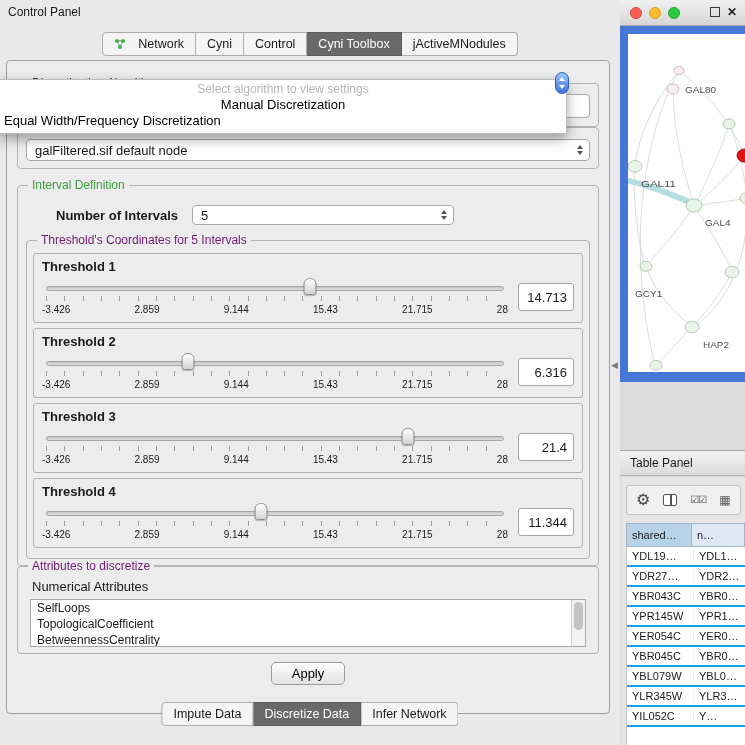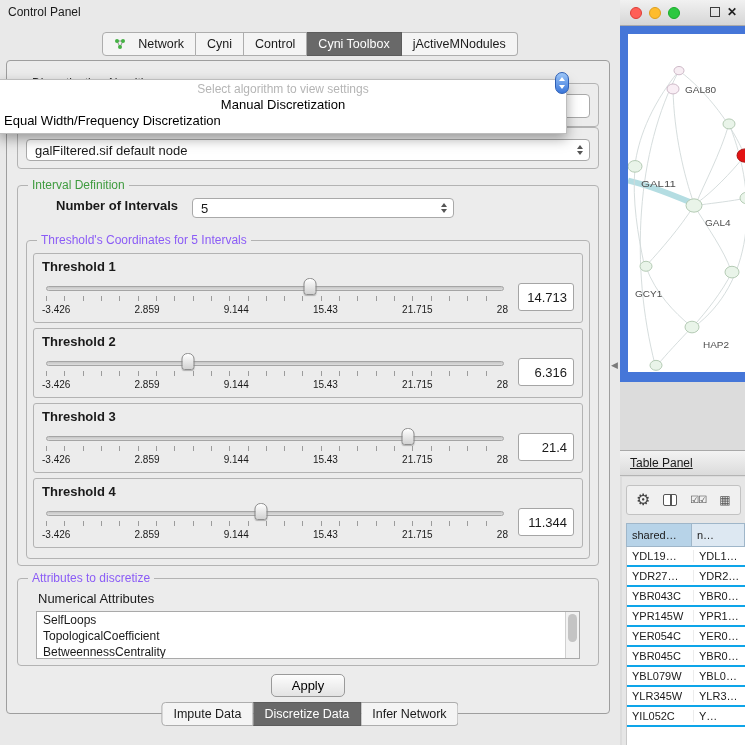--- a/index.html
+++ b/index.html
@@ -14,21 +14,21 @@
   .tab { display:flex; align-items:center; gap:12px; padding:0 11px; font-size:12.5px; background:#f4f4f4; border:1px solid #adadad; border-left:none; cursor:default; white-space:nowrap; }
   .tab:first-child { border-left:1px solid #adadad; border-radius:4px 0 0 4px; }
   .tab:last-child { border-radius:0 4px 4px 0; }
   .tab.selected { background:#696969; border-color:#5c5c5c; color:#fff; }
 
   .main-panel { position:absolute; left:6px; top:60px; width:604px; height:654px; border:1px solid #9e9e9e; border-radius:4px; background:#ececec; padding:8px 10px; }
 
   .group { position:relative; border:1px solid #b3b3b3; border-radius:4px; }
   .group-label { position:absolute; top:-8px; left:10px; background:#ececec; padding:0 4px; font-size:12px; color:#2b2b2b; white-space:nowrap; }
   .group-label.green { color:#3f9b3f; }
-  .group-label.blue { color:#8b5cf6; }
+  .group-label.blue { color:#701a75; }
 
   
   .algo-group { margin-top:14px; height:44px; }
   .algo-combo { position:absolute; left:8px; right:8px; top:10px; height:24px; background:#fff; border:1px solid #a9a9a9; border-radius:4px; }
   .algo-cap { position:absolute; top:11px; left:548px; width:14px; height:22px; border-radius:7px; background:linear-gradient(#9cc6f8,#3a76da); border:1px solid #2e5fb4; z-index:40; }
   .algo-cap i { position:absolute; left:3px; width:0; height:0; border-left:3px solid transparent; border-right:3px solid transparent; }
   .algo-cap i.up { top:4px; border-bottom:4px solid #fff; }
   .algo-cap i.dn { bottom:4px; border-top:4px solid #fff; }
 
   .dropdown-overlay { position:absolute; left:-8px; top:18px; width:568px; background:#fff; border:1px solid #bdbdbd; box-shadow:0 5px 12px rgba(0,0,0,.35); z-index:30; padding:2px 0 4px; }
@@ -40,38 +40,38 @@
   .combo { position:relative; display:flex; align-items:center; background:#fff; border:1px solid #a9a9a9; border-radius:4px; font-size:13px; padding-left:8px; }
   .stepper { position:absolute; right:6px; top:50%; transform:translateY(-50%); display:flex; flex-direction:column; gap:2px; }
   .stepper i { width:0; height:0; border-left:3.5px solid transparent; border-right:3.5px solid transparent; }
   .stepper i.up { border-bottom:4px solid #555; }
   .stepper i.dn { border-top:4px solid #555; }
 
   .table-data-group { height:42px; }
   .table-data-combo { position:absolute; left:8px; right:8px; top:11px; height:22px; }
 
   .interval-group { margin-top:16px; padding:12px 8px 6px; }
-  .noi-row { display:flex; align-items:flex-start; margin:0 0 8px 30px; height:34px; }
+  .noi-row { display:flex; align-items:center; margin:0 0 8px 30px; height:34px; }
   .noi-label { font-weight:bold; font-size:13px; }
   .noi-combo { width:262px; height:20px; margin-left:14px; }
 
   .thresholds-group { padding:12px 6px 5px; }
 
   .threshold-block { border:1px solid #b3b3b3; border-radius:3px; background:#ececec; padding:5px 8px 3px; margin-bottom:5px; }
   .th-label { font-weight:bold; font-size:13px; height:16px; }
   .th-row { display:flex; align-items:center; height:44px; }
   .slider { flex:1; position:relative; height:44px; margin-right:10px; }
   .rail { position:absolute; left:4px; right:4px; top:0; height:30px; }
   .track { position:absolute; left:0; right:0; top:11px; height:5px; background:linear-gradient(#c6c6c6,#dedede); border:1px solid #a5a5a5; border-radius:3px; }
   .thumb { position:absolute; top:3px; width:13px; height:17px; background:linear-gradient(#ffffff,#d2d2d2); border:1px solid #8e8e8e; border-radius:6px 6px 3px 3px; transform:translateX(-50%); box-shadow:0 1px 1px rgba(0,0,0,.25); }
   .ticks { position:absolute; left:0; right:0; top:21px; height:5px; background:repeating-linear-gradient(90deg,#9c9c9c 0 1px,transparent 1px 4%); }
   .scale-row { position:absolute; left:0; right:0; top:29px; display:flex; justify-content:space-between; font-size:10px; color:#1a1a1a; }
   .value-box { width:56px; height:28px; background:#fff; border:1px solid #a5a5a5; border-radius:3px; font-size:13px; display:flex; align-items:center; justify-content:flex-end; padding-right:6px; }
 
-  .attributes-group { margin-top:12px; padding:12px 16px 6px; }
+  .attributes-group { margin-top:0; padding:12px 10px 6px; }
   .list-title { font-weight:normal; font-size:13px; margin:0 0 5px 4px; }
   .listbox { position:relative; background:#fff; border:1px solid #a9a9a9; height:48px; overflow:hidden; margin:0 2px; }
   .list-item { font-size:12px; line-height:16px; padding-left:6px; white-space:nowrap; }
   .sb { position:absolute; right:0; top:0; bottom:0; width:14px; background:#f2f2f2; border-left:1px solid #d0d0d0; }
   .sb-thumb { position:absolute; left:2px; top:2px; width:9px; height:28px; background:#c4c4c4; border-radius:5px; }
 
   .apply-row { text-align:center; margin-top:8px; }
   .apply-btn { font-family:inherit; font-size:13px; padding:3px 20px; background:linear-gradient(#fdfdfd,#e3e3e3); border:1px solid #9a9a9a; border-radius:5px; }
 
   .bottom-tabs { position:absolute; left:50%; top:702px; transform:translateX(-50%); display:flex; height:24px; z-index:5; }
@@ -89,21 +89,21 @@
   .tl.yellow { background:#febc2e; border:1px solid #de9f1d; }
   .tl.green { background:#2bc840; border:1px solid #1aab29; }
   .float-btn { position:absolute; right:25px; top:7px; width:10px; height:10px; border:1.5px solid #3c3c3c; }
   .close-btn { position:absolute; right:8px; top:5px; font-size:12px; font-weight:bold; color:#222; }
 
   .network-frame { position:absolute; top:26px; left:0; right:0; height:356px; background:#4576d8; }
   .network-canvas { position:absolute; top:8px; left:8px; right:0; bottom:10px; background:#fff; overflow:hidden; }
   .network-canvas svg { width:100%; height:100%; display:block; }
   .net-label { fill:#4d4d4d; font-family:"Liberation Sans",sans-serif; }
 
-  .tp-header { position:absolute; top:450px; left:0; right:0; height:26px; background:linear-gradient(#f3f3f3,#dbdbdb); border-top:1px solid #a8a8a8; border-bottom:1px solid #b4b4b4; display:flex; align-items:center; padding-left:10px; font-size:12px;text-decoration:underline; }
+  .tp-header { position:absolute; top:450px; left:0; right:0; height:26px; background:linear-gradient(#f3f3f3,#dbdbdb); border-top:1px solid #a8a8a8; border-bottom:1px solid #b4b4b4; display:flex; align-items:center; padding-left:10px; font-size:12px; }
   .tp-body { position:absolute; top:477px; left:2px; right:0; bottom:0; background:#e6e6e6; }
   .tp-toolbar { margin:8px 4px 8px 4px; height:30px; background:#f0f0f0; border:1px solid #c2c2c2; border-radius:3px; display:flex; align-items:center; gap:13px; padding:0 9px; overflow:hidden; }
   .gear { font-size:16px; color:#444; line-height:1; }
   .icon-cols { display:inline-block; width:14px; height:12px; border:1.5px solid #555; border-radius:2px; position:relative; background:#fff; }
   .icon-cols span { position:absolute; left:50%; top:0; bottom:0; width:1.5px; background:#555; }
   .checks { font-size:10px; color:#444; letter-spacing:-1px; line-height:1; }
   .gridic { font-size:12px; color:#555; line-height:1; }
 
   .tp-cols { display:flex; height:24px; margin-left:4px; }
   .tp-col { border:1px solid #9fb6c9; font-size:11px; padding:5px 4px 0 5px; overflow:hidden; white-space:nowrap; }

